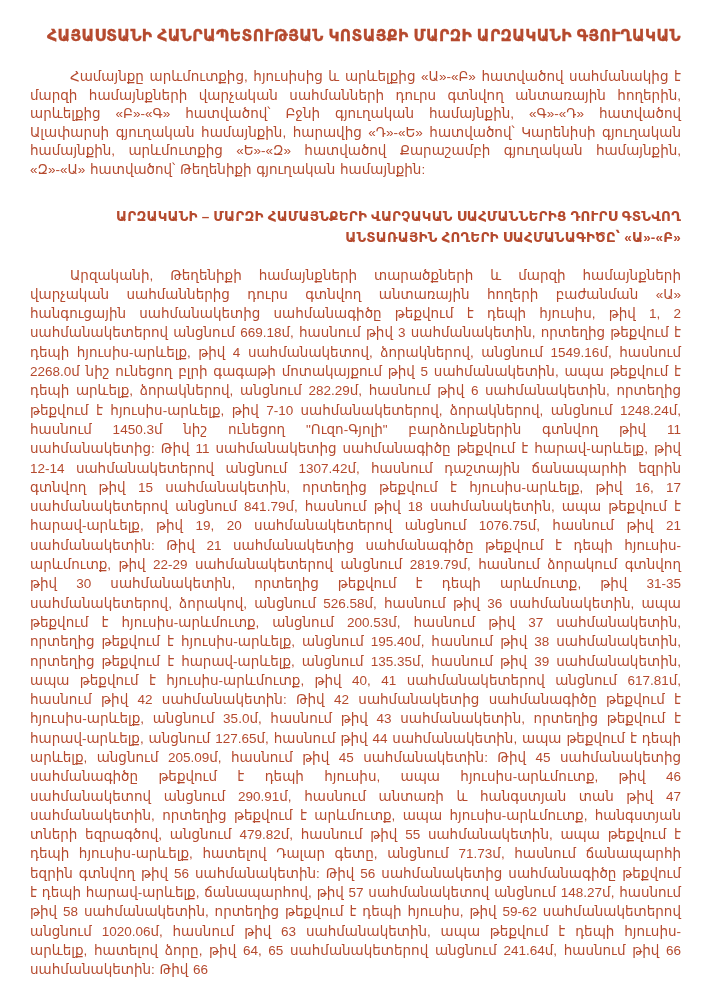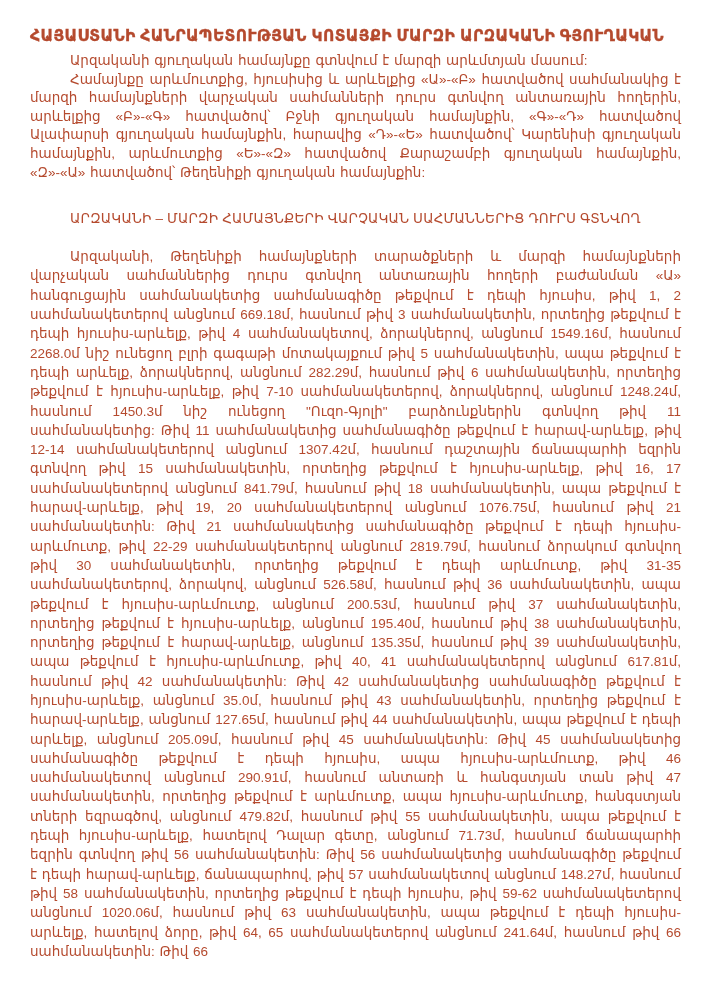--- a/index.html
+++ b/index.html
@@ -17,41 +17,41 @@
     font-family: "Liberation Sans", "DejaVu Sans", sans-serif;
     color: var(--ink);
   }
   .page {
     width: 711px;
     height: 988px;
     padding: 20px 30px 10px 30px;
     background: var(--bg);
   }
   .doc-title {
-    text-align: left;
+    text-align: right;
     font-weight: bold;
     font-size: 15.5px;
     line-height: 32px;
     letter-spacing: 0.4px;
-    margin-bottom: 0;
+    margin-bottom: 16px;
     -webkit-text-stroke: 0.3px var(--ink);
   }
   .doc-title .title-line {
     display: block;
   }
   .intro p {
     font-size: 13.5px;
     line-height: 18.6px;
     text-align: justify;
     text-indent: 40px;
     word-spacing: 1px;
   }
   .section-heading {
-    text-align: center;
-    font-weight: normal;
+    text-align: right;
+    font-weight: bold;
     font-size: 13.5px;
     line-height: 21px;
     margin-top: 26px;
     margin-bottom: 18px;
     letter-spacing: 0.2px;
   }
   .section-heading .heading-line {
     display: block;
   }
   .body-text p {
@@ -65,25 +65,25 @@
 </head>
 <body>
 
 <div class="page">
 
   <h1 class="doc-title">
     <span class="title-line">ՀԱՅԱՍՏԱՆԻ ՀԱՆՐԱՊԵՏՈՒԹՅԱՆ ԿՈՏԱՅՔԻ ՄԱՐԶԻ ԱՐԶԱԿԱՆԻ ԳՅՈՒՂԱԿԱՆ</span>
   </h1>
 
   <div class="intro">
-    <p>Արզականի գյուղական համայնքը գտնվում է մարզի արևմտյան մասում:</p>
     <p>Համայնքը արևմուտքից, հյուսիսից և արևելքից «Ա»-«Բ» հատվածով սահմանակից է մարզի համայնքների վարչական սահմանների դուրս գտնվող անտառային հողերին, արևելքից «Բ»-«Գ» հատվածով՝ Բջնի գյուղական համայնքին, «Գ»-«Դ» հատվածով Ալափարսի գյուղական համայնքին, հարավից «Դ»-«Ե» հատվածով՝ Կարենիսի գյուղական համայնքին, արևմուտքից «Ե»-«Զ» հատվածով Քարաշամբի գյուղական համայնքին, «Զ»-«Ա» հատվածով՝ Թեղենիքի գյուղական համայնքին:</p>
   </div>
 
   <h2 class="section-heading">
     <span class="heading-line">ԱՐԶԱԿԱՆԻ – ՄԱՐԶԻ ՀԱՄԱՅՆՔԵՐԻ ՎԱՐՉԱԿԱՆ ՍԱՀՄԱՆՆԵՐԻՑ ԴՈՒՐՍ ԳՏՆՎՈՂ</span>
+    <span class="heading-line">ԱՆՏԱՌԱՅԻՆ ՀՈՂԵՐԻ ՍԱՀՄԱՆԱԳԻԾԸ՝ «Ա»-«Բ»</span>
   </h2>
 
   <div class="body-text">
     <p>Արզականի, Թեղենիքի համայնքների տարածքների և մարզի համայնքների վարչական սահմաններից դուրս գտնվող անտառային հողերի բաժանման «Ա» հանգուցային սահմանակետից սահմանագիծը թեքվում է դեպի հյուսիս, թիվ 1, 2 սահմանակետերով անցնում 669.18մ, հասնում թիվ 3 սահմանակետին, որտեղից թեքվում է դեպի հյուսիս-արևելք, թիվ 4 սահմանակետով, ձորակներով, անցնում 1549.16մ, հասնում 2268.0մ նիշ ունեցող բլրի գագաթի մոտակայքում թիվ 5 սահմանակետին, ապա թեքվում է դեպի արևելք, ձորակներով, անցնում 282.29մ, հասնում թիվ 6 սահմանակետին, որտեղից թեքվում է հյուսիս-արևելք, թիվ 7-10 սահմանակետերով, ձորակներով, անցնում 1248.24մ, հասնում 1450.3մ նիշ ունեցող "Ուզո-Գյոլի" բարձունքներին գտնվող թիվ 11 սահմանակետից: Թիվ 11 սահմանակետից սահմանագիծը թեքվում է հարավ-արևելք, թիվ 12-14 սահմանակետերով անցնում 1307.42մ, հասնում դաշտային ճանապարհի եզրին գտնվող թիվ 15 սահմանակետին, որտեղից թեքվում է հյուսիս-արևելք, թիվ 16, 17 սահմանակետերով անցնում 841.79մ, հասնում թիվ 18 սահմանակետին, ապա թեքվում է հարավ-արևելք, թիվ 19, 20 սահմանակետերով անցնում 1076.75մ, հասնում թիվ 21 սահմանակետին: Թիվ 21 սահմանակետից սահմանագիծը թեքվում է դեպի հյուսիս-արևմուտք, թիվ 22-29 սահմանակետերով անցնում 2819.79մ, հասնում ձորակում գտնվող թիվ 30 սահմանակետին, որտեղից թեքվում է դեպի արևմուտք, թիվ 31-35 սահմանակետերով, ձորակով, անցնում 526.58մ, հասնում թիվ 36 սահմանակետին, ապա թեքվում է հյուսիս-արևմուտք, անցնում 200.53մ, հասնում թիվ 37 սահմանակետին, որտեղից թեքվում է հյուսիս-արևելք, անցնում 195.40մ, հասնում թիվ 38 սահմանակետին, որտեղից թեքվում է հարավ-արևելք, անցնում 135.35մ, հասնում թիվ 39 սահմանակետին, ապա թեքվում է հյուսիս-արևմուտք, թիվ 40, 41 սահմանակետերով անցնում 617.81մ, հասնում թիվ 42 սահմանակետին: Թիվ 42 սահմանակետից սահմանագիծը թեքվում է հյուսիս-արևելք, անցնում 35.0մ, հասնում թիվ 43 սահմանակետին, որտեղից թեքվում է հարավ-արևելք, անցնում 127.65մ, հասնում թիվ 44 սահմանակետին, ապա թեքվում է դեպի արևելք, անցնում 205.09մ, հասնում թիվ 45 սահմանակետին: Թիվ 45 սահմանակետից սահմանագիծը թեքվում է դեպի հյուսիս, ապա հյուսիս-արևմուտք, թիվ 46 սահմանակետով անցնում 290.91մ, հասնում անտառի և հանգստյան տան թիվ 47 սահմանակետին, որտեղից թեքվում է արևմուտք, ապա հյուսիս-արևմուտք, հանգստյան տների եզրագծով, անցնում 479.82մ, հասնում թիվ 55 սահմանակետին, ապա թեքվում է դեպի հյուսիս-արևելք, հատելով Դալար գետը, անցնում 71.73մ, հասնում ճանապարհի եզրին գտնվող թիվ 56 սահմանակետին: Թիվ 56 սահմանակետից սահմանագիծը թեքվում է դեպի հարավ-արևելք, ճանապարհով, թիվ 57 սահմանակետով անցնում 148.27մ, հասնում թիվ 58 սահմանակետին, որտեղից թեքվում է դեպի հյուսիս, թիվ 59-62 սահմանակետերով անցնում 1020.06մ, հասնում թիվ 63 սահմանակետին, ապա թեքվում է դեպի հյուսիս-արևելք, հատելով ձորը, թիվ 64, 65 սահմանակետերով անցնում 241.64մ, հասնում թիվ 66 սահմանակետին: Թիվ 66</p>
   </div>
 
 </div>
 
 </body></html>

